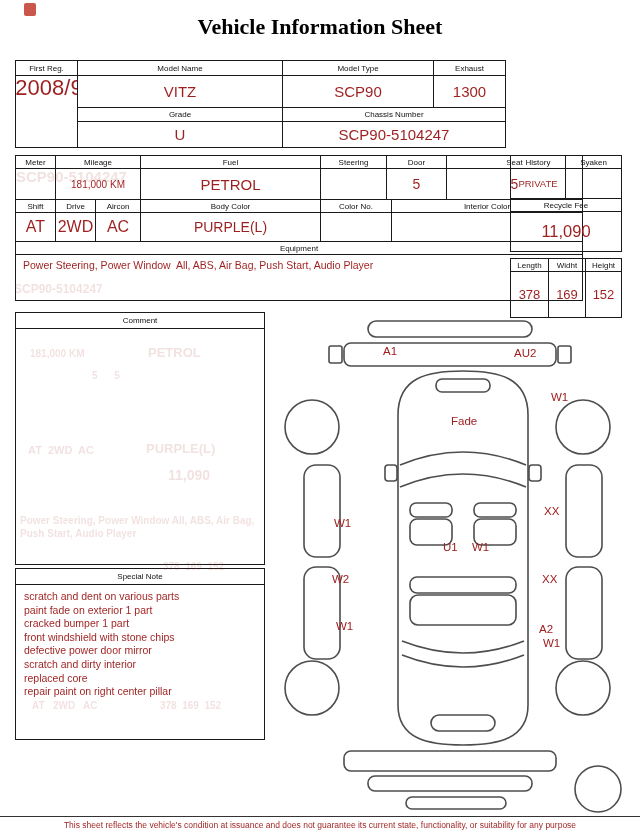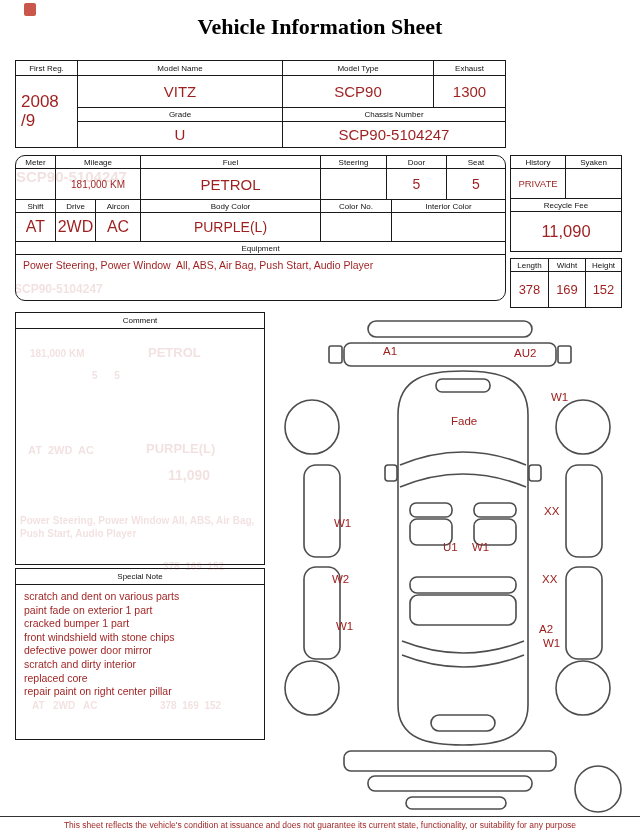--- a/index.html
+++ b/index.html
@@ -10,22 +10,22 @@
          font-family:"Liberation Serif", serif;font-size:22px;font-weight:700;color:#000;}
   #stamp{position:absolute;left:24px;top:3px;width:12px;height:13px;background:#c03a2b;opacity:.85;border-radius:2px;}
   .blk{position:absolute;border:1.6px solid var(--line);box-sizing:border-box;display:grid;background:transparent;}
   .sub{display:grid;box-sizing:border-box;}
   .c{position:relative;box-sizing:border-box;overflow:hidden;}
   .br{border-right:1px solid var(--line);}
   .bb{border-bottom:1px solid var(--line);}
   .lbl{display:flex;align-items:center;justify-content:center;font-size:8px;color:#111;}
   .val{display:flex;align-items:center;justify-content:center;color:var(--red);}.fs16{font-size:16.5px}.fs15{font-size:15px}.fs14{font-size:14px}
   .fs13{font-size:13px}.fs12{font-size:16px}.fs10{font-size:10px}.fs9{font-size:9.5px}
-  #firstRegVal{flex-direction:column;align-items:flex-start;justify-content:center;
-               padding-left:5px;font-size:17px;line-height:1.08;}
+  #firstRegVal{flex-direction:row;align-items:flex-start;justify-content:center;
+               padding-left:5px;font-size:22px;line-height:1.08;}
   #condVal{font-size:21px;}
   .equip{display:block;padding:4px 7px;color:var(--red);font-size:10.5px;white-space:pre-wrap;}
   .boxhead{height:15px;display:flex;align-items:center;justify-content:center;
            font-size:8px;border-bottom:1px solid var(--line);}
   #commentBox,#noteBox{position:absolute;border:1.6px solid var(--line);box-sizing:border-box;background:transparent;}
   #noteLines{padding:5px 8px;color:var(--red);font-size:10.5px;line-height:13.6px;}
   .noteline{display:block;white-space:nowrap;}
   .ghost{position:absolute;color:#a83030;opacity:.14;font-weight:600;white-space:pre;pointer-events:none;}
   #g0{left:16px;top:168px;font-size:15px}
   #g1{left:14px;top:282px;font-size:12px}
@@ -68,21 +68,21 @@
     <div class="c val br bb fs15" style="grid-area:2/2">VITZ</div>
     <div class="c val br bb fs15" style="grid-area:2/3">SCP90</div>
     <div class="c val bb fs15" style="grid-area:2/4">1300</div>
     <div class="c lbl br bb" style="grid-area:3/2">Grade</div>
     <div class="c lbl bb" style="grid-area:3/3/4/5">Chassis Number</div>
     <div class="c val br fs15" style="grid-area:4/2">U</div>
     <div class="c val fs15" style="grid-area:4/3/5/5">SCP90-5104247</div>
   </div>
 
 
-  <div class="blk" style="left:15px;top:155px;width:491px;height:146px;display:block;border-radius:10px;">
+  <div class="blk" style="left:15px;top:155px;width:568px;height:146px;display:block;">
     <div class="sub" style="height:44px;grid-template-columns:40px 85px 180px 66px 60px 1fr;grid-template-rows:13px 1fr;">
       <div class="c lbl br bb">Meter</div>
       <div class="c lbl br bb">Mileage</div>
       <div class="c lbl br bb">Fuel</div>
       <div class="c lbl br bb">Steering</div>
       <div class="c lbl br bb">Door</div>
       <div class="c lbl bb">Seat</div>
       <div class="c val br bb"></div>
       <div class="c val br bb fs10">181,000 KM</div>
       <div class="c val br bb fs15">PETROL</div>
@@ -113,21 +113,21 @@
   <div class="blk" style="left:510px;top:155px;width:112px;height:97px;
        grid-template-columns:55px 1fr;grid-template-rows:13px 30px 13px 1fr;">
     <div class="c lbl br bb" style="grid-area:1/1">History</div>
     <div class="c lbl bb" style="grid-area:1/2">Syaken</div>
     <div class="c val br bb fs9" style="grid-area:2/1">PRIVATE</div>
     <div class="c val bb" style="grid-area:2/2"></div>
     <div class="c lbl bb" style="grid-area:3/1/4/3">Recycle Fee</div>
     <div class="c val fs16" style="grid-area:4/1/5/3">11,090</div>
   </div>
 
-  <div class="blk" style="left:510px;top:258px;width:112px;height:50px;
+  <div class="blk" style="left:510px;top:258px;width:112px;height:60px;
        grid-template-columns:38px 37px 1fr;grid-template-rows:13px 1fr;">
     <div class="c lbl br bb">Length</div>
     <div class="c lbl br bb">Widht</div>
     <div class="c lbl bb">Height</div>
     <div class="c val br fs13">378</div>
     <div class="c val br fs13">169</div>
     <div class="c val fs13">152</div>
   </div>
 
   <div id="commentBox" style="left:15px;top:312px;width:250px;height:253px;">

